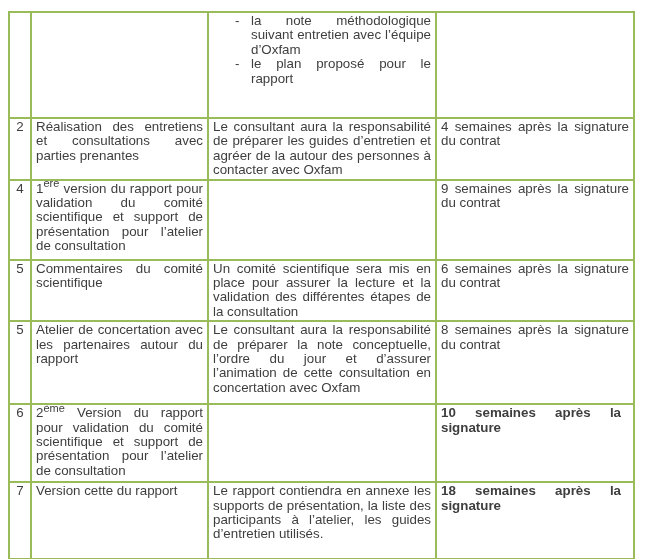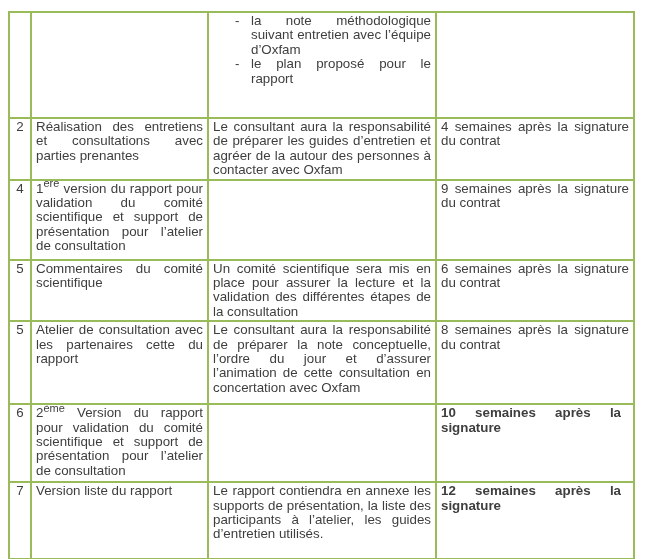--- a/index.html
+++ b/index.html
@@ -115,38 +115,38 @@
 
     <tr style="height:58px">
       <td class="num-cell">5</td>
       <td class="text-cell"><span></span><sup class="ord"></sup><span>Commentaires du comité scientifique</span></td>
       <td class="text-cell">Un comité scientifique sera mis en place pour assurer la lecture et la validation des différentes étapes de la consultation</td>
       <td class="text-cell">6 semaines après la signature du contrat</td>
     </tr>
 
     <tr style="height:83px">
       <td class="num-cell">5</td>
-      <td class="text-cell"><span></span><sup class="ord"></sup><span>Atelier de consultation avec les partenaires cette du rapport</span></td>
+      <td class="text-cell"><span></span><sup class="ord"></sup><span>Atelier de concertation avec les partenaires autour du rapport</span></td>
       <td class="text-cell">Le consultant aura la responsabilité de préparer la note conceptuelle, l’ordre du jour et d’assurer l’animation de cette consultation en concertation avec Oxfam</td>
       <td class="text-cell">8 semaines après la signature du contrat</td>
     </tr>
 
     <tr style="height:78px">
       <td class="num-cell">6</td>
       <td class="text-cell"><span>2</span><sup class="ord">ème</sup><span> Version du rapport pour validation du comité scientifique et support de présentation pour l’atelier de consultation</span></td>
       <td class="text-cell"></td>
       <td class="text-cell">
         <div class="tl-narrow">10 semaines après la signature</div>
       </td>
     </tr>
 
     <tr style="height:77px">
       <td class="num-cell">7</td>
-      <td class="text-cell"><span></span><sup class="ord"></sup><span>Version liste du rapport</span></td>
+      <td class="text-cell"><span></span><sup class="ord"></sup><span>Version cette du rapport</span></td>
       <td class="text-cell">Le rapport contiendra en annexe les supports de présentation, la liste des participants à l’atelier, les guides d’entretien utilisés.</td>
       <td class="text-cell">
-        <div class="tl-narrow">12 semaines après la signature</div>
+        <div class="tl-narrow">18 semaines après la signature</div>
       </td>
     </tr>
 
   </tbody>
     </table>
 </div>
 
 </body></html>

